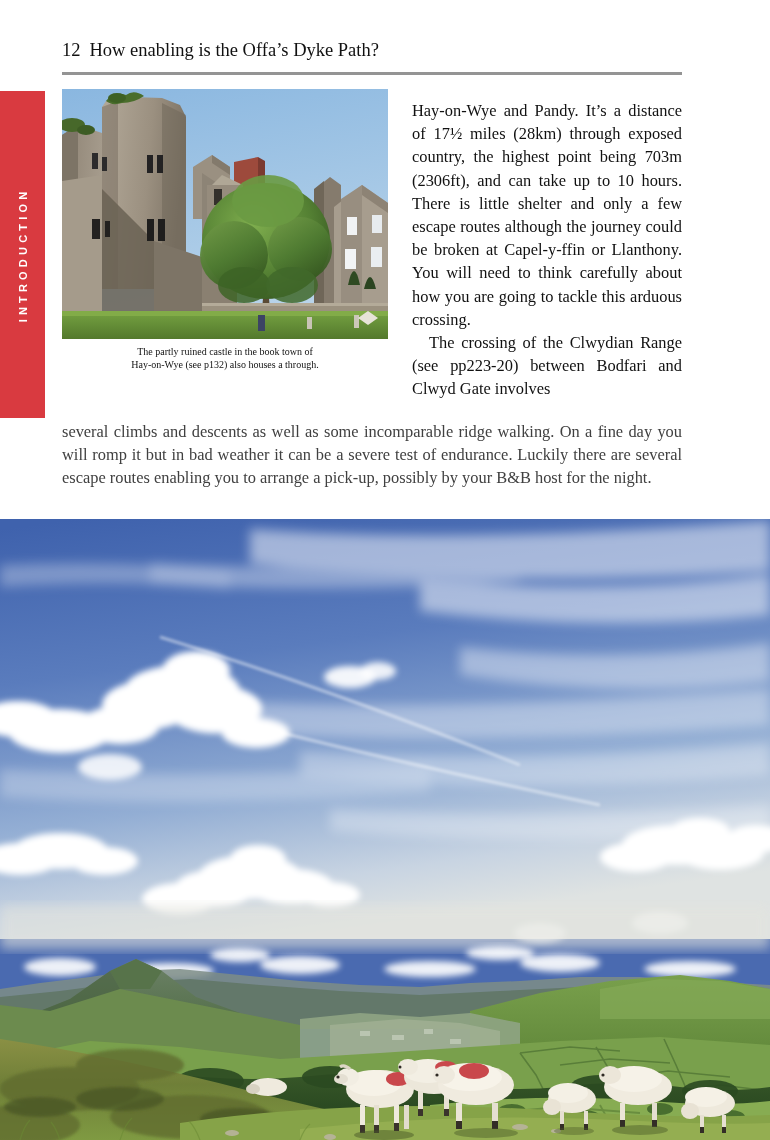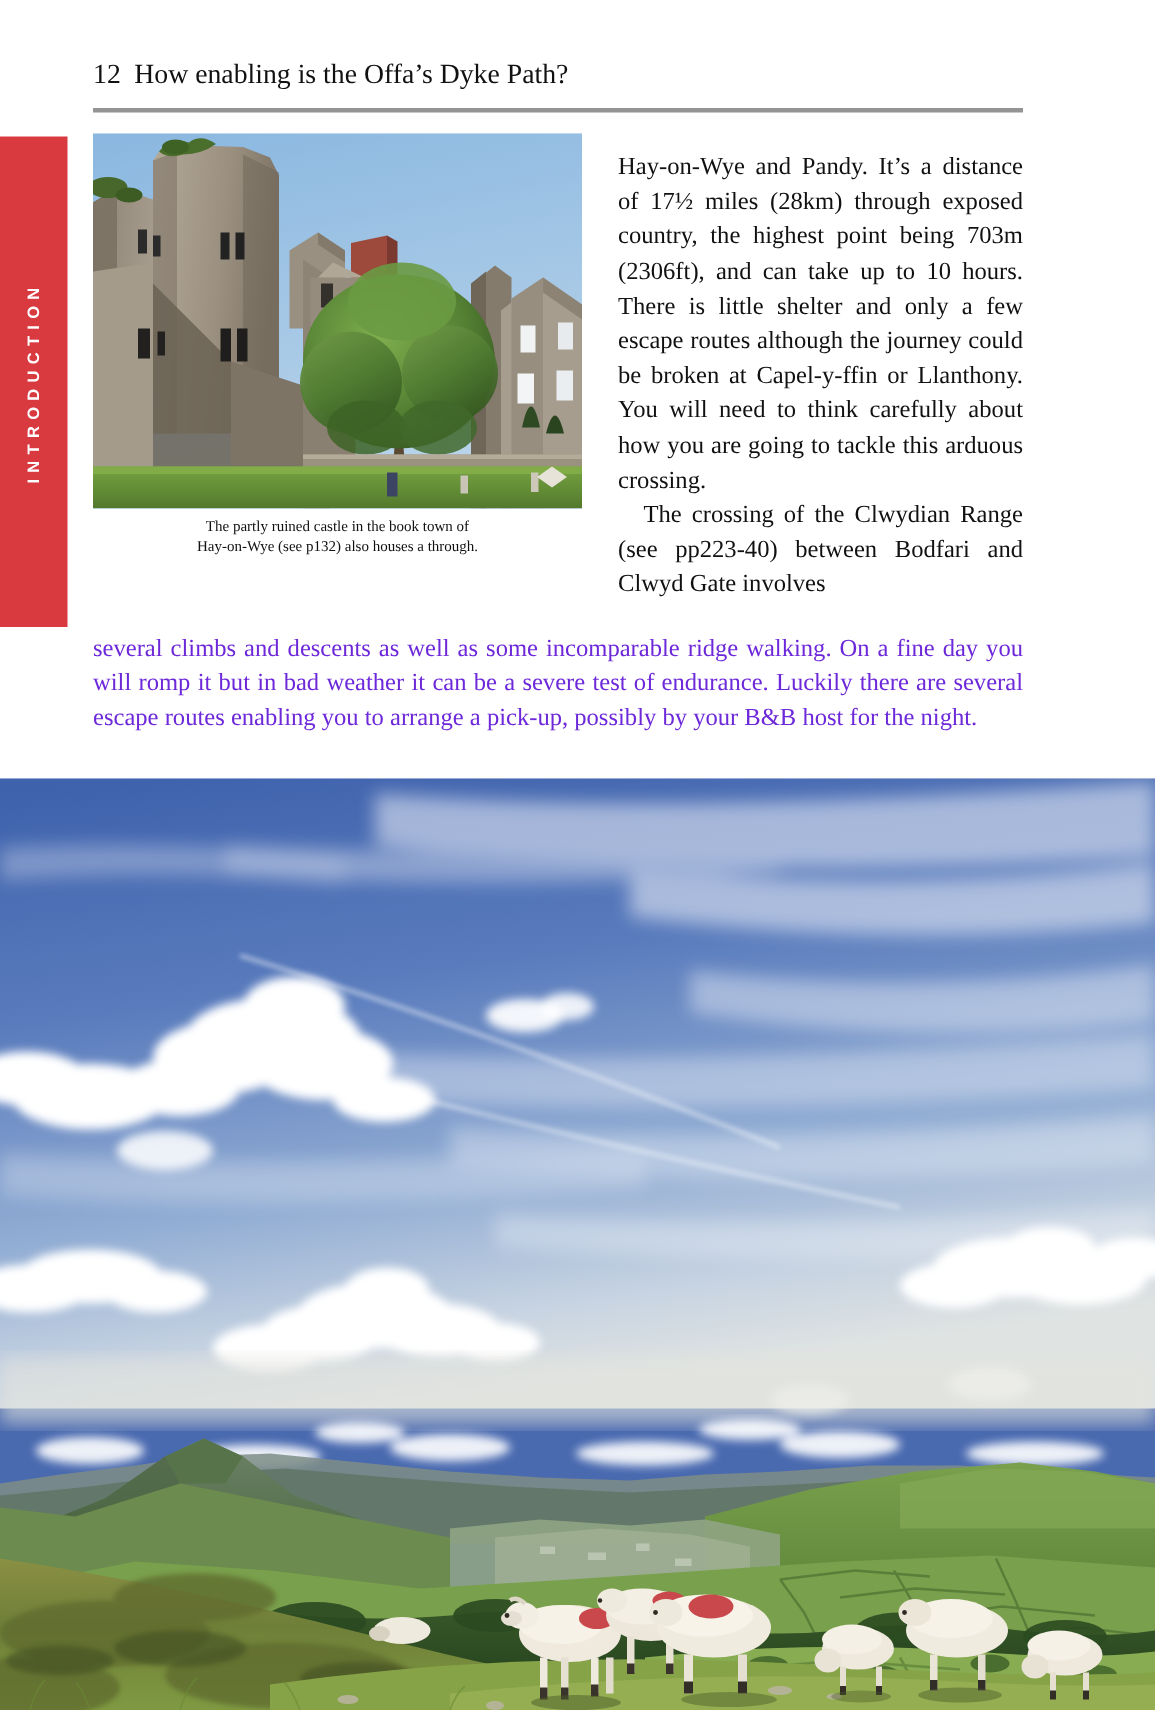--- a/index.html
+++ b/index.html
@@ -59,21 +59,21 @@
     color:#111;
     -webkit-hyphens:none;hyphens:none;margin-top:11px;
   }
   .col-right p{margin:0;}
   .col-right p.indent{text-indent:17px;}
 
   
   .col-full{
     position:absolute;left:62px;top:420px;width:620px;
     font-size:16.4px;line-height:1.415;
-    text-align:justify;text-justify:inter-word;color:#6d28d9;
+    text-align:justify;text-justify:inter-word;color:#404040;
   }
   .col-full p{margin:0;}
 
   
   .landscape-photo{
     position:absolute;left:0;top:519px;width:770px;height:621px;
     overflow:hidden;background:#4a6ab0;
   }
   .landscape-photo svg{display:block;width:100%;height:100%;}
 </style>
@@ -196,21 +196,21 @@
     </svg>
   </div>
 
   <div class="castle-caption">
     <span>The partly ruined castle in the book town of</span><br>
     <span>Hay-on-Wye (see p132) also houses a through.</span>
   </div>
 
   <div class="col-right">
     <p>Hay-on-Wye and Pandy. It’s a distance of 17½ miles (28km) through exposed country, the highest point being 703m (2306ft), and can take up to 10 hours. There is little shelter and only a few escape routes although the journey could be broken at Capel-y-ffin or Llanthony. You will need to think carefully about how you are going to tackle this arduous crossing.</p>
-    <p class="indent">The crossing of the Clwydian Range (see pp223-40) between Bodfari and Clwyd Gate involves</p>
+    <p class="indent">The crossing of the Clwydian Range (see pp223-20) between Bodfari and Clwyd Gate involves</p>
   </div>
 
   <div class="col-full">
     <p>several climbs and descents as well as some incomparable ridge walking. On a fine day you will romp it but in bad weather it can be a severe test of endurance. Luckily there are several escape routes enabling you to arrange a pick-up, possibly by your B&amp;B host for the night.</p>
   </div>
 
   <div class="landscape-photo">
     <svg viewBox="0 0 770 621" preserveAspectRatio="none">
       <defs>
         <linearGradient id="lsky" x1="0.1" y1="0" x2="0.35" y2="1">

